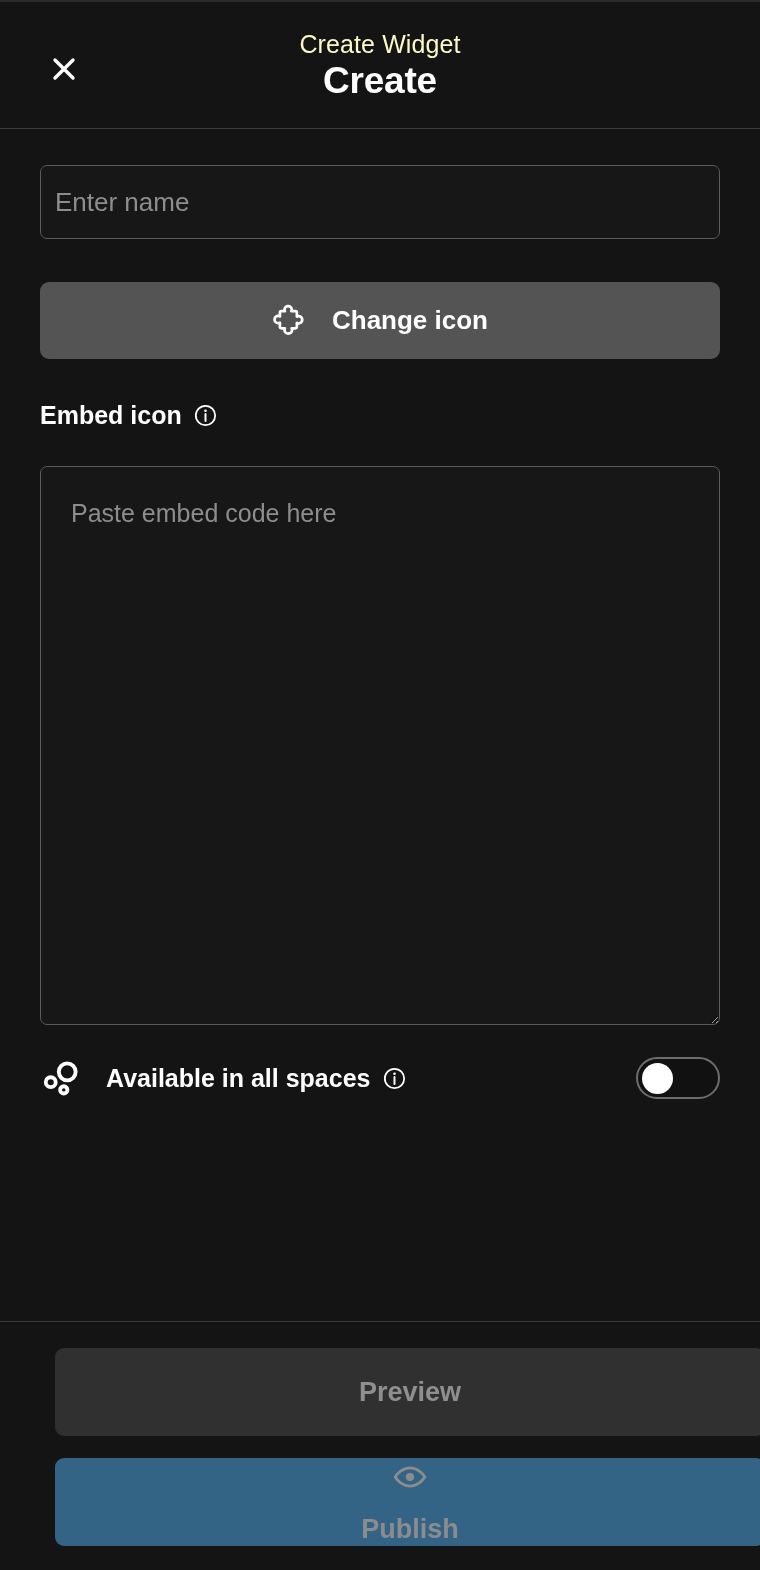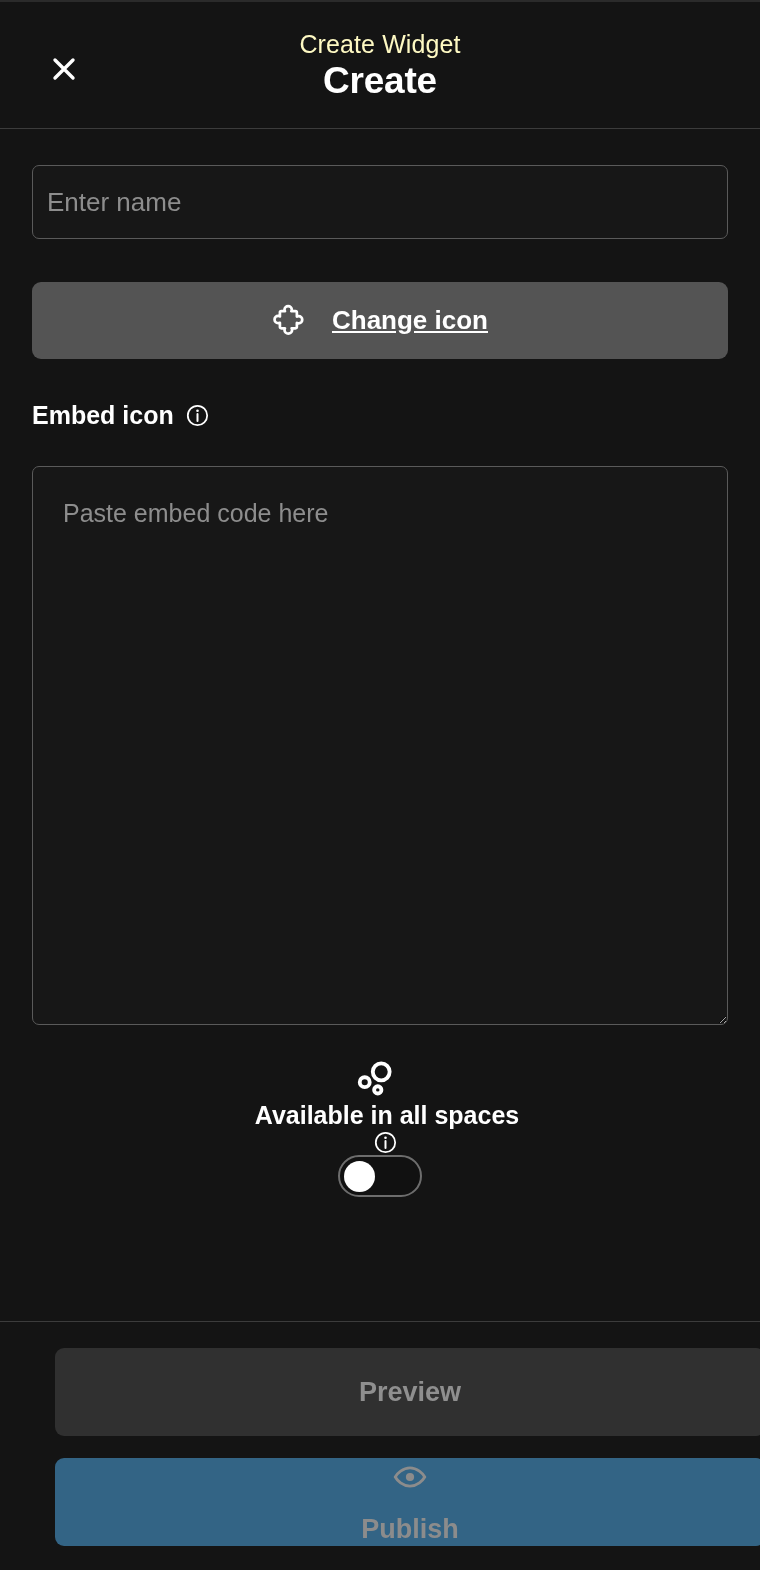--- a/index.html
+++ b/index.html
@@ -67,21 +67,21 @@
     justify-content: center;
     cursor: pointer;
     background: transparent;
     border: none;
     padding: 0;
   }
 
   
   .body {
     flex: 1 1 auto;
-    padding: 0 32px;
+    padding: 0 40px;
     box-sizing: border-box;
     display: flex;
     flex-direction: column;
     overflow: hidden;
   }
 
   .name-input {
     margin-top: 36px;
     width: 100%;
     height: 74px;
@@ -107,21 +107,20 @@
     border-radius: 9px;
     color: #ffffff;
     font-size: 26px;
     font-weight: bold;
     font-family: "Liberation Sans", sans-serif;
     display: flex;
     align-items: center;
     justify-content: center;
     gap: 22px;
     cursor: pointer;
-    text-decoration: underline;
   }
 
   .field-label-row {
     margin-top: 44px;
     display: flex;
     align-items: center;
     gap: 11px;
   }
   .field-label {
     font-size: 25px;
@@ -145,21 +144,20 @@
     outline: none;
     resize: vertical;
   }
   .embed-textarea::placeholder { color: #8d8d8d; opacity: 1; }
 
   .spaces-row {
     margin-top: 30px;
     display: flex;
     align-items: center;
     gap: 0;
-    flex-direction: column;
   }
   .spaces-icon-wrap {
     width: 52px;
     display: flex;
     align-items: center;
     justify-content: flex-start;
     flex: 0 0 auto;
   }
   .spaces-label {
     font-size: 25px;

